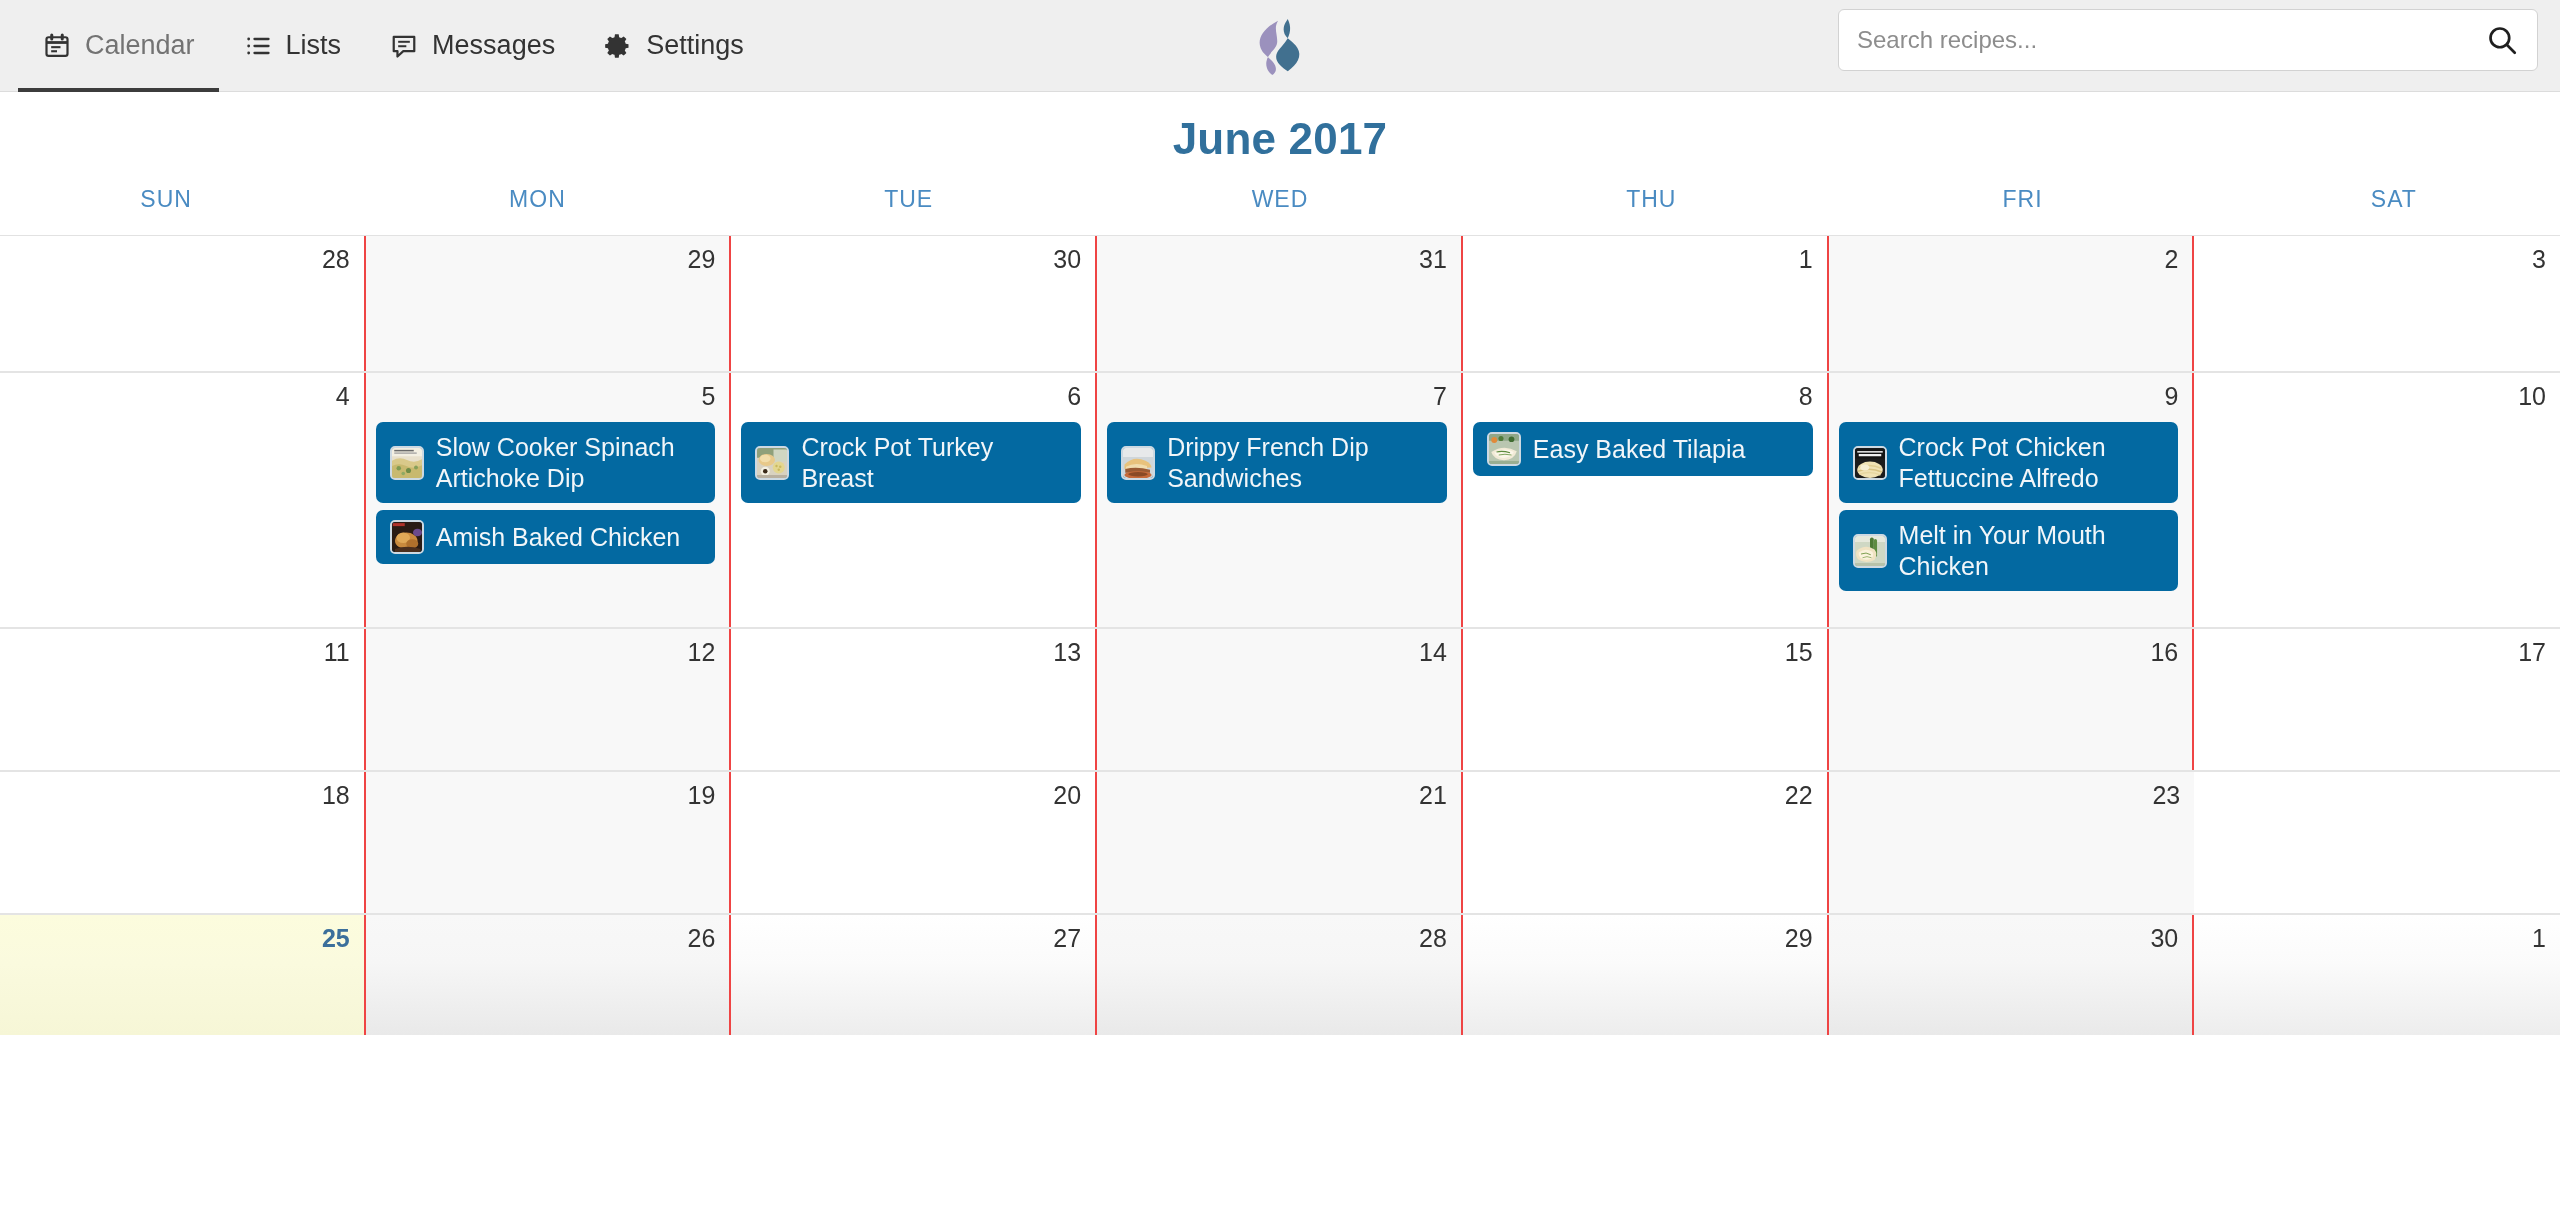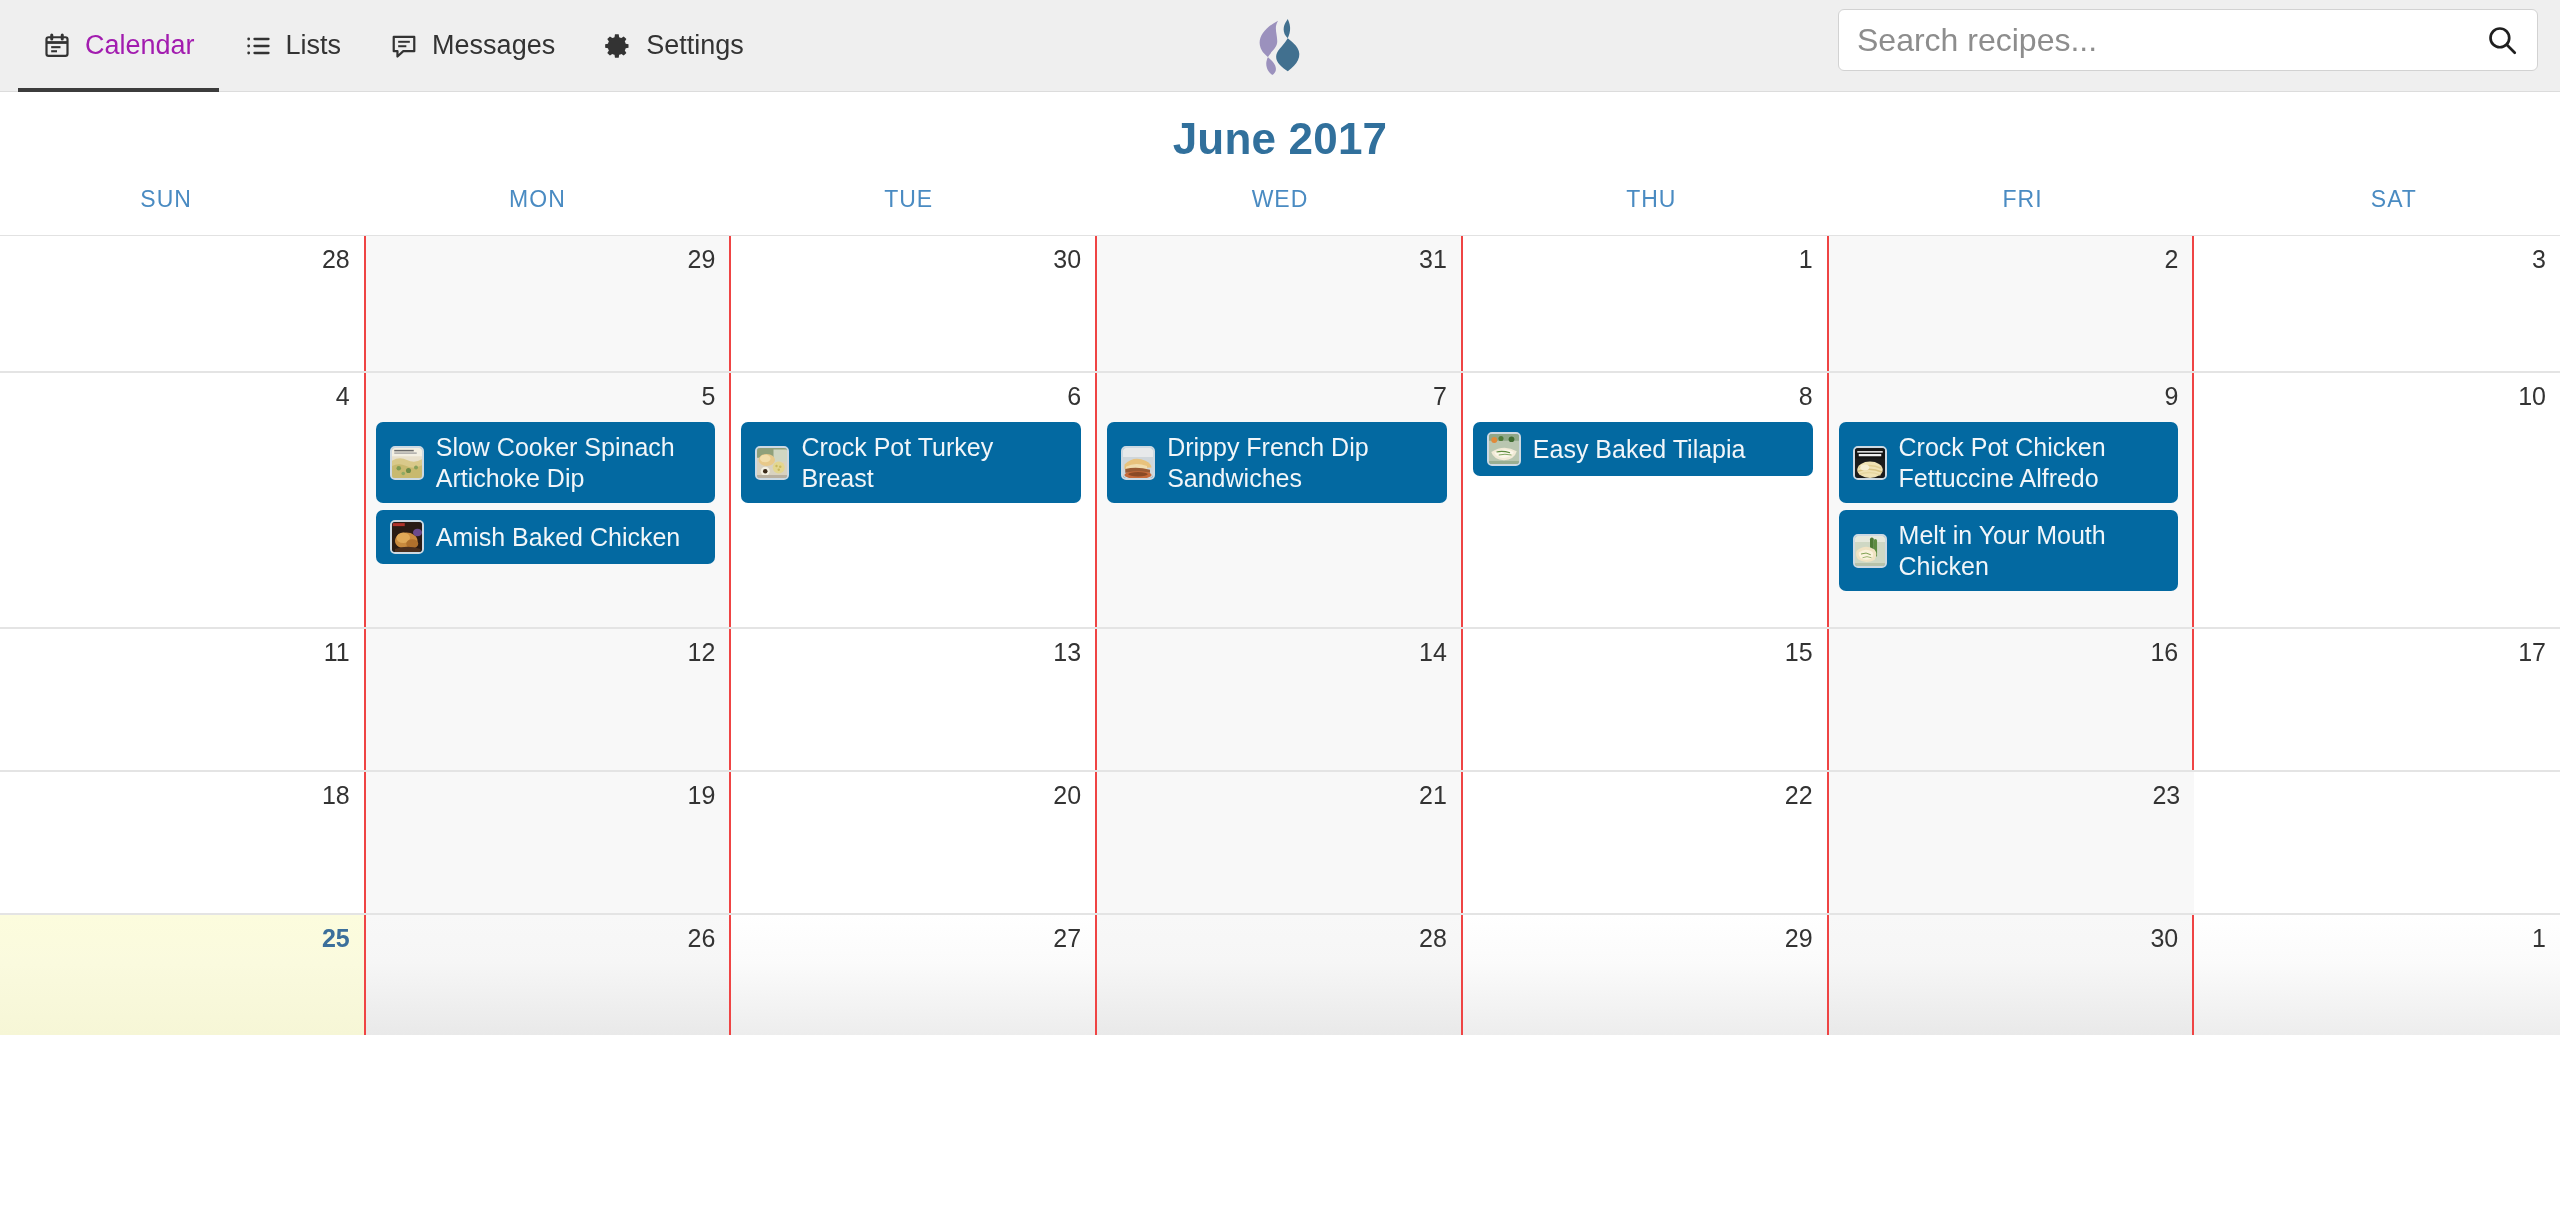--- a/index.html
+++ b/index.html
@@ -35,21 +35,21 @@
     align-items: center;
     gap: 13px;
     padding: 0 24px;
     height: 92px;
     cursor: pointer;
     color: #333333;
     font-size: 27px;
     position: relative;
     white-space: nowrap;
   }
-  .nav-tab.active { color: #a21caf; }
+  .nav-tab.active { color: #737373; }
   .nav-tab.active::after {
     content: "";
     position: absolute;
     left: 0; right: 0; bottom: 0;
     height: 4px;
     background: #3c3c3c;
   }
   .nav-tab .nav-icon {
     display: flex;
     align-items: center;
@@ -85,21 +85,21 @@
     display: flex;
     align-items: center;
     padding: 0 16px 0 18px;
   }
   .search-input {
     flex: 1 1 auto;
     border: none;
     outline: none;
     background: transparent;
     font-family: "Liberation Sans", sans-serif;
-    font-size: 32px;
+    font-size: 24px;
     color: #333333;
     height: 100%;
   }
   .search-input::placeholder { color: #8d8d8d; opacity: 1; }
   .search-btn {
     flex: 0 0 auto;
     width: 38px; height: 38px;
     display: flex; align-items: center; justify-content: center;
     background: none; border: none; cursor: pointer;
     padding: 0;

